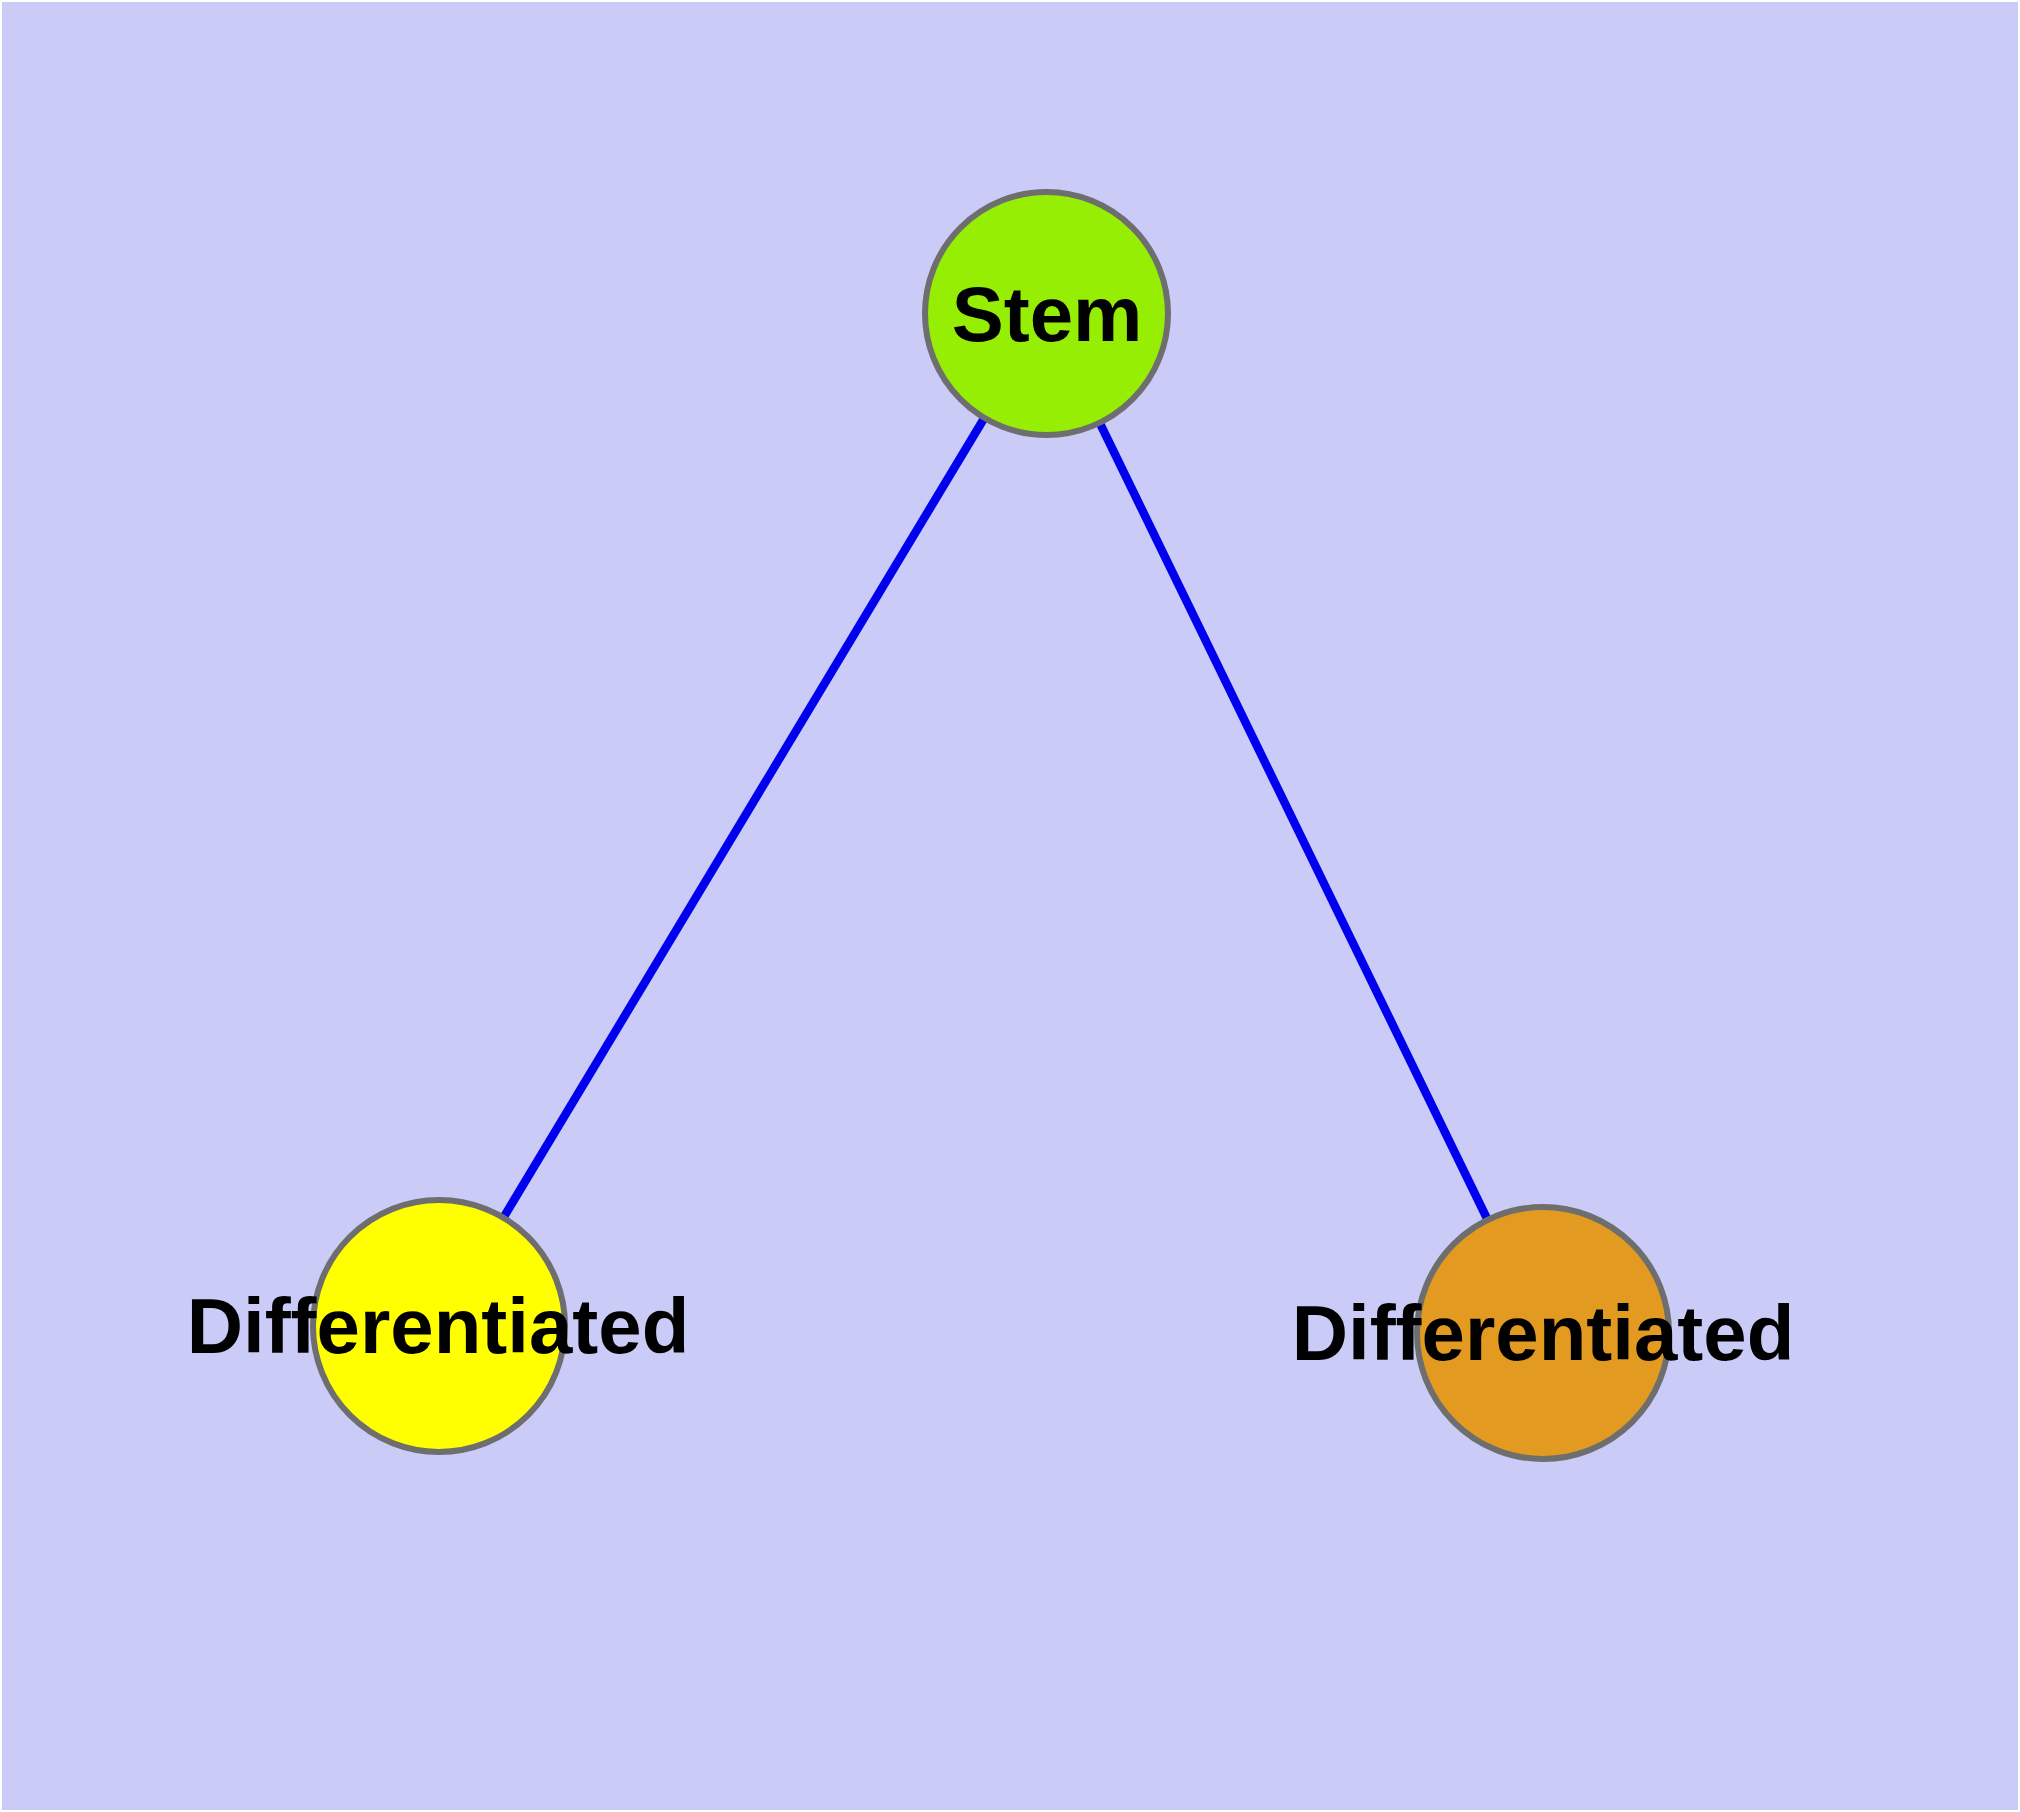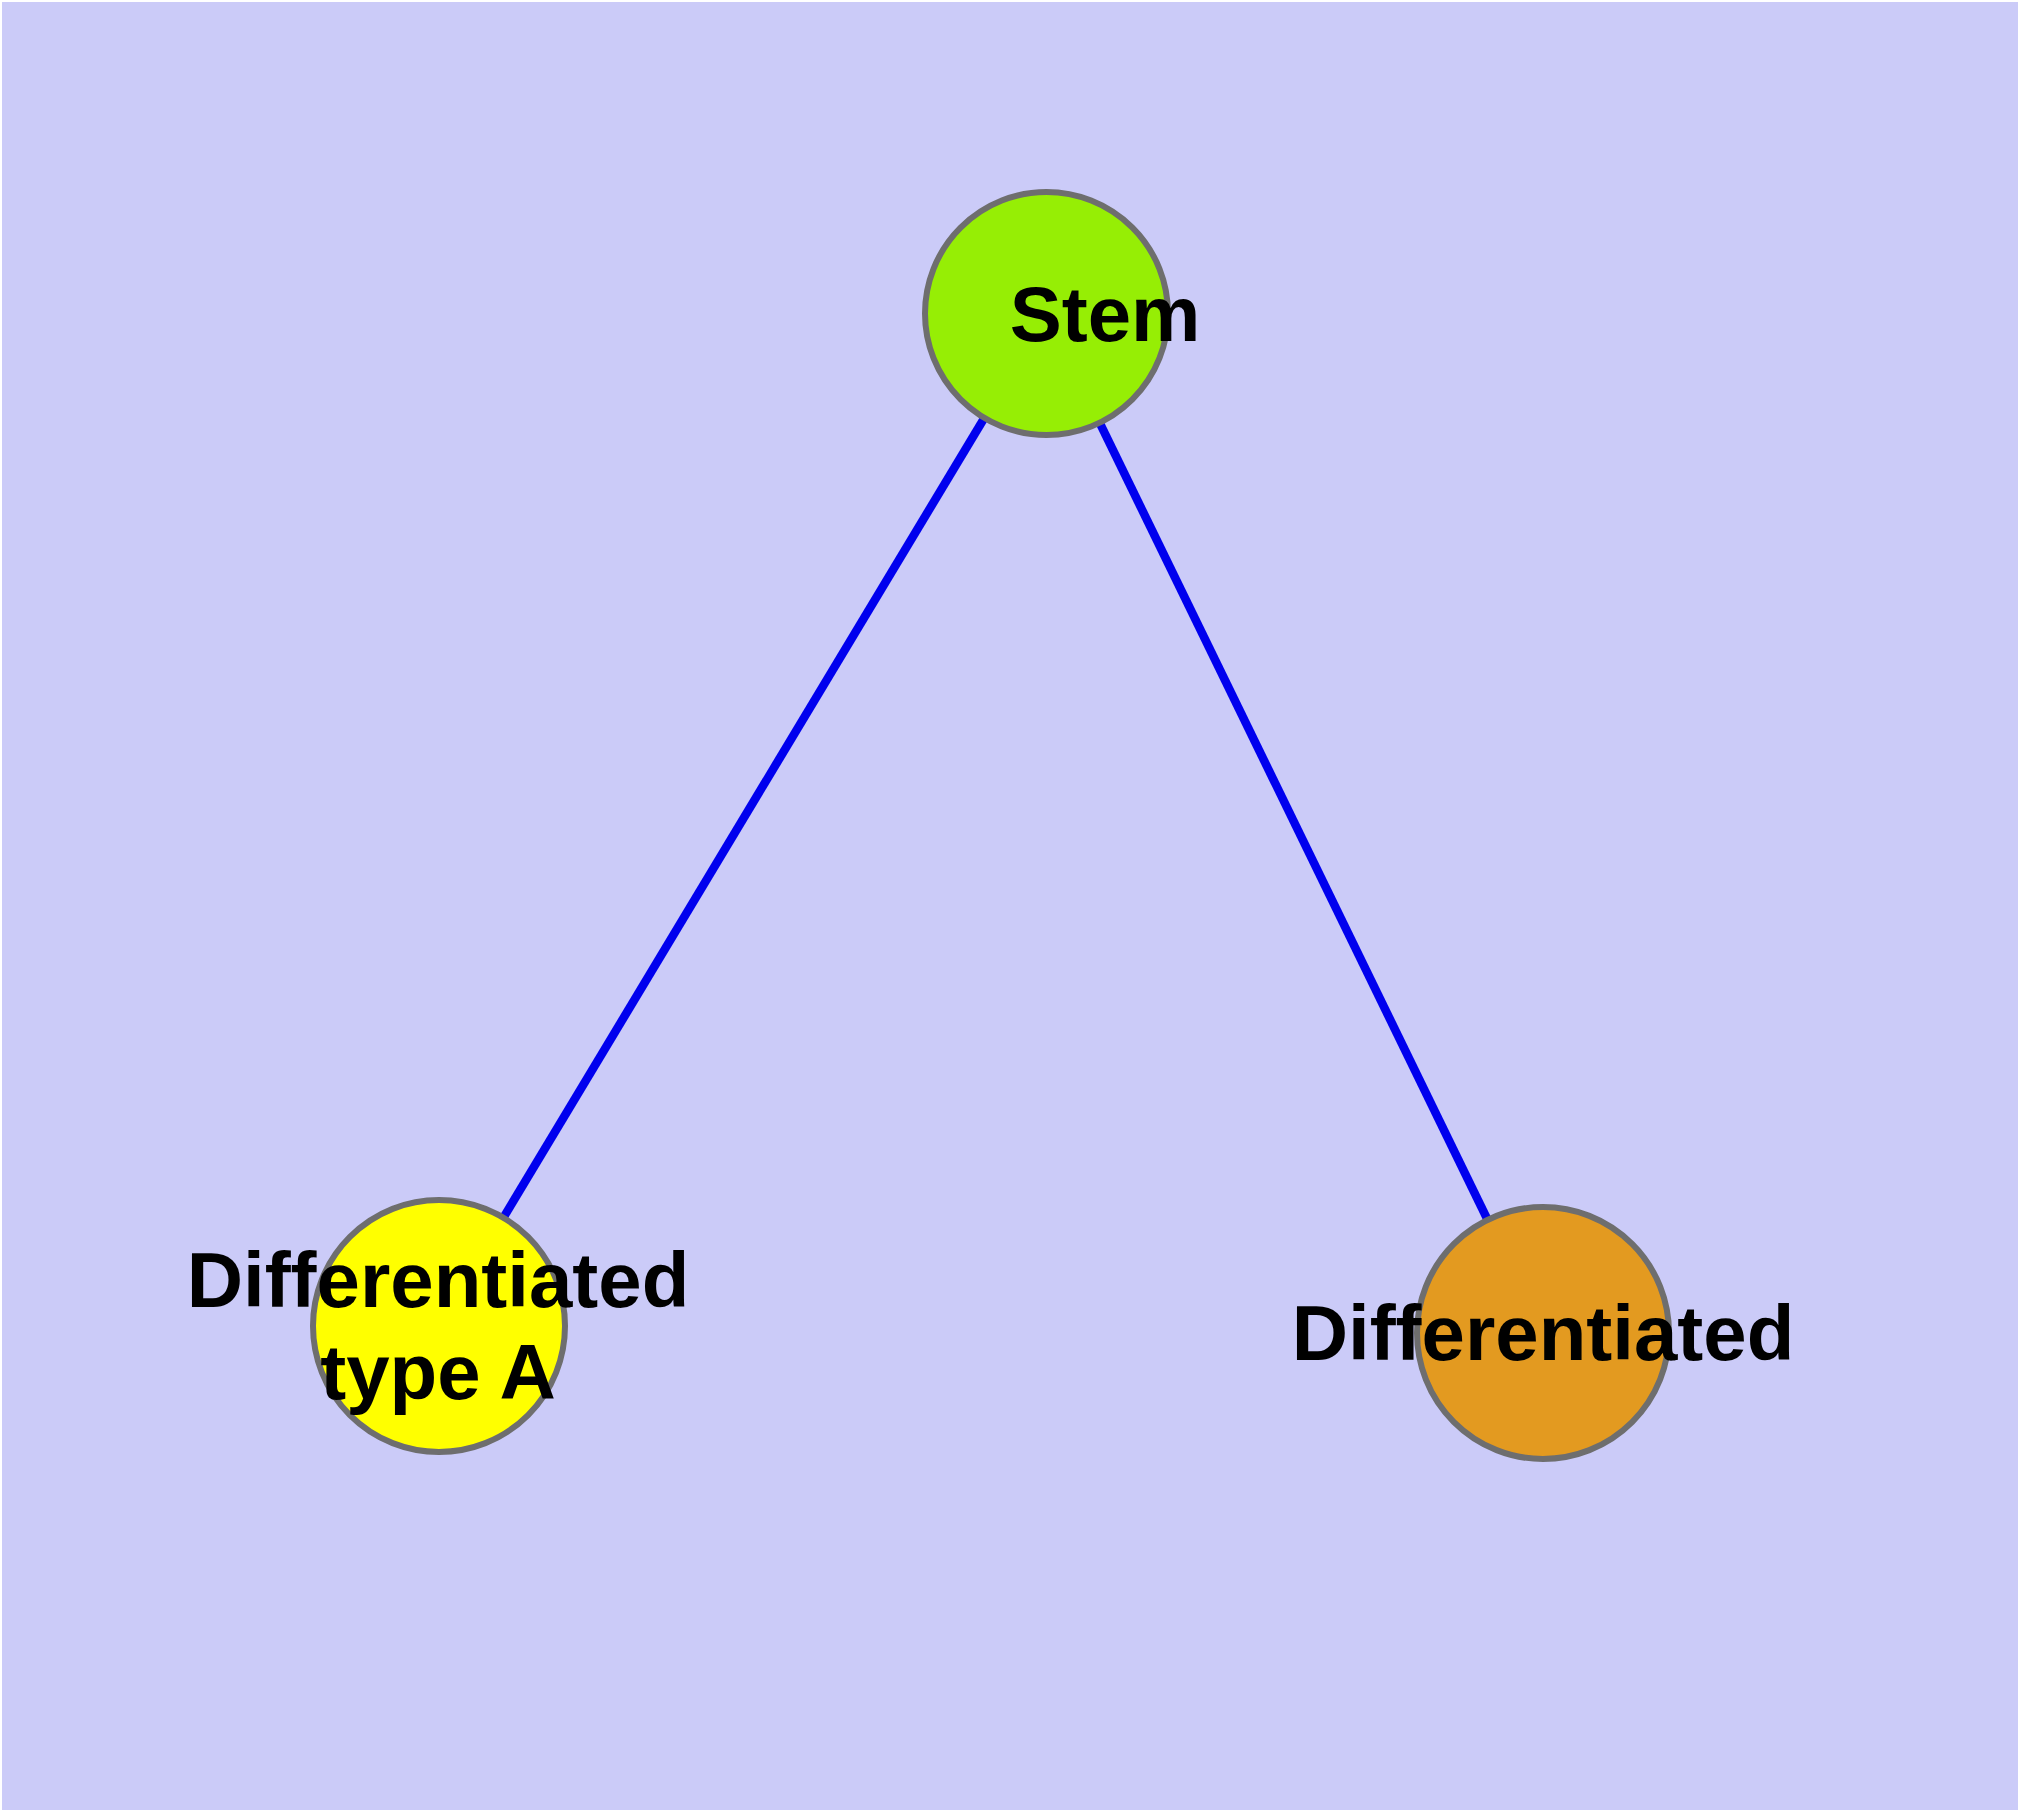--- a/index.html
+++ b/index.html
@@ -54,29 +54,28 @@
 <body>
 
 <div class="canvas" style="background: rgb(203, 203, 248);">
 
   <svg class="edges-layer" viewBox="0 0 2378 2132" xmlns="http://www.w3.org/2000/svg">
     <line class="edge" x1="1233" y1="368" x2="515" y2="1562" stroke="#0000EE" stroke-width="10"></line>
     <line class="edge" x1="1233" y1="368" x2="1818" y2="1570" stroke="#0000EE" stroke-width="10"></line>
   </svg>
 
   <div class="node-circle" style="left: 920px; top: 187px; width: 249px; height: 249px; background: rgb(150, 238, 5); border-color: rgb(110, 110, 110); border-width: 6px;"></div>
-  <div class="node-label" style="left: 1103px; top: 312px; color: rgb(0, 0, 0);">
+  <div class="node-label" style="left: 1045px; top: 312px; color: rgb(0, 0, 0);">
     <span class="line">Stem</span>
 
   </div>
 
   <div class="node-circle" style="left: 308px; top: 1195px; width: 258px; height: 258px; background: rgb(255, 255, 0); border-color: rgb(110, 110, 110); border-width: 6px;"></div>
   <div class="node-label" style="left: 436px; top: 1324px; color: rgb(0, 0, 0);">
     <span class="line">Differentiated</span>
-    <span class="line">type A</span>
   </div>
 
   <div class="node-circle" style="left: 1412px; top: 1202px; width: 258px; height: 258px; background: rgb(227, 154, 32); border-color: rgb(110, 110, 110); border-width: 6px;"></div>
   <div class="node-label" style="left: 1541px; top: 1331px; color: rgb(0, 0, 0);">
     <span class="line">Differentiated</span>
   </div>
 
 </div>
 
 

